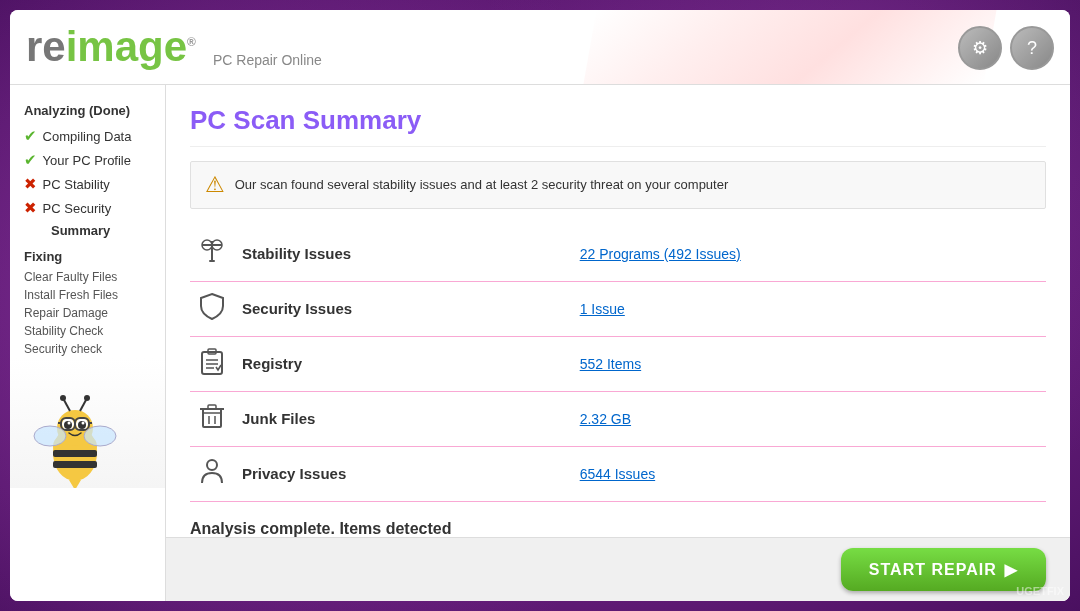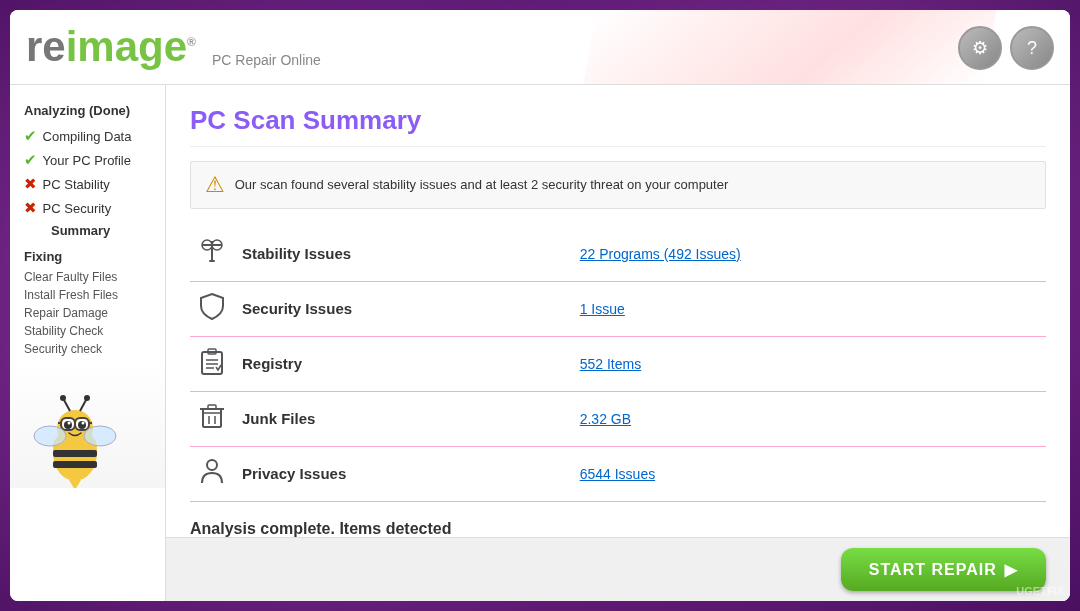--- a/index.html
+++ b/index.html
@@ -48,40 +48,40 @@
       right: 80px;
       top: 0;
       bottom: 0;
       width: 400px;
       background: linear-gradient(135deg, transparent 0%, rgba(255,200,200,0.3) 30%, rgba(255,100,100,0.2) 60%, transparent 100%);
       transform: skewX(-10deg);
     }
     .logo-area {
       display: flex;
       align-items: center;
-      gap: 12px;
+      gap: 4px;
       z-index: 1;
     }
     .logo-text {
       font-size: 42px;
       font-weight: bold;
       color: #555;
       line-height: 1;
     }
     .logo-text .re { color: #777; }
     .logo-text .image { color: #77c444; }
     .logo-reg {
       font-size: 12px;
       vertical-align: super;
       color: #999;
     }
     .logo-tagline {
       font-size: 14px;
       color: #888;
-      margin-left: 4px;
+      margin-left: 13px;
       margin-top: 8px;
       align-self: flex-end;
     }
     .header-icons {
       display: flex;
       gap: 8px;
       z-index: 1;
       align-self: flex-start;
       margin-top: 8px;
     }

